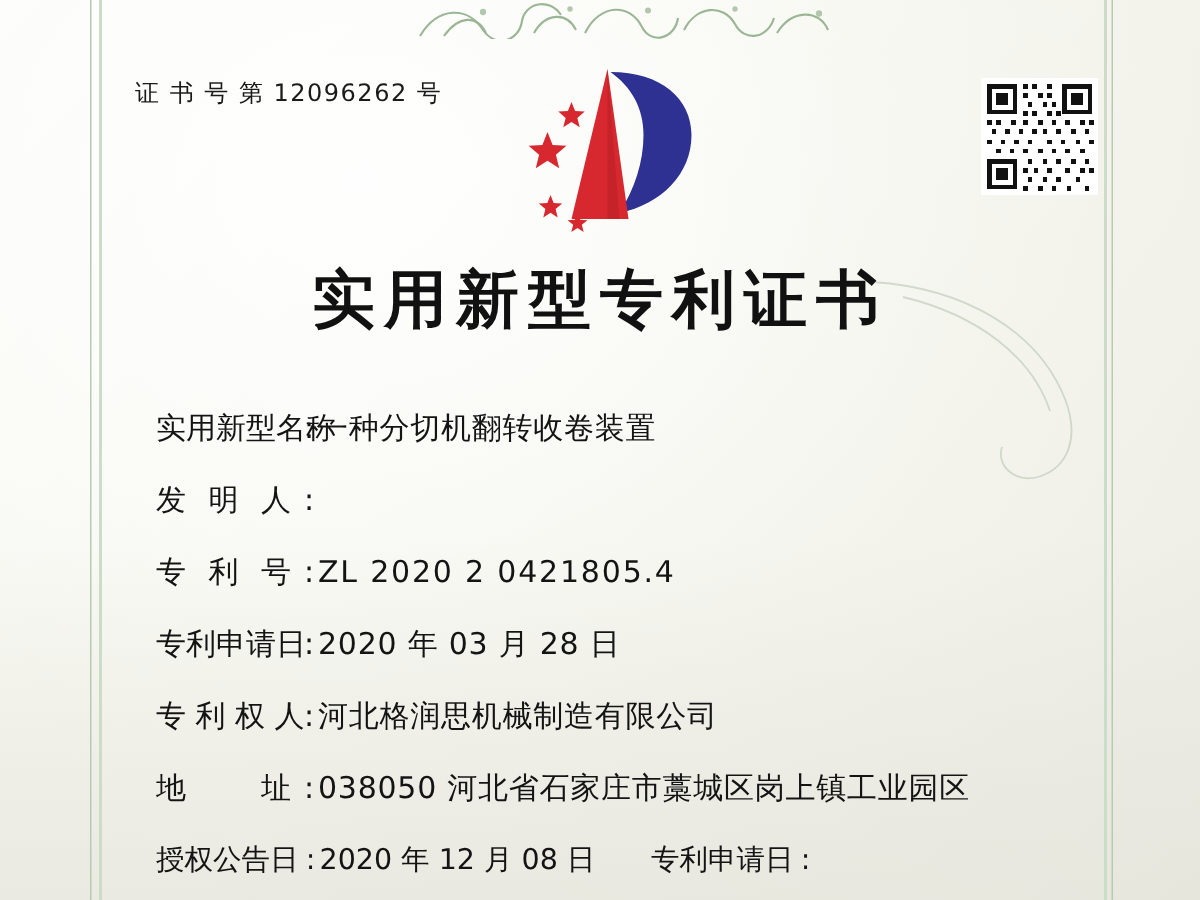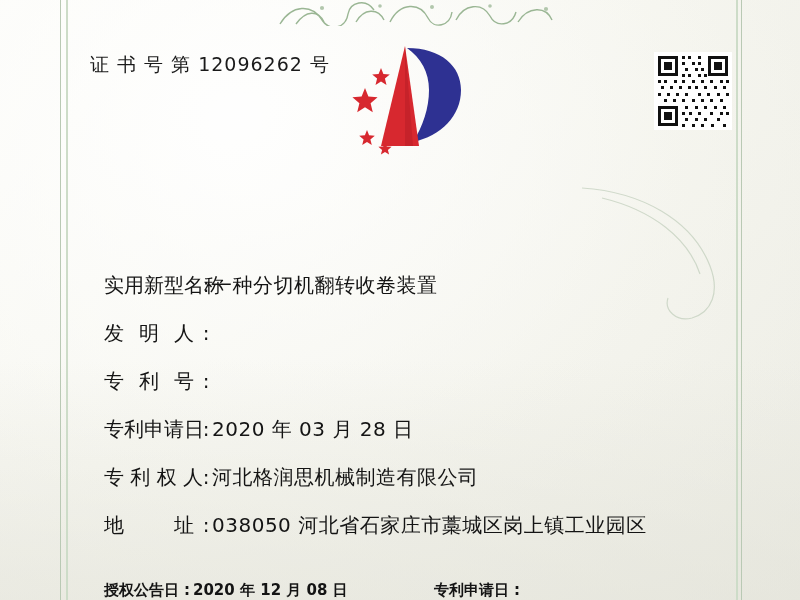--- a/index.html
+++ b/index.html
@@ -97,21 +97,21 @@
     height: 78px;
     background: #ffffff;
   }
   .qr svg { display: block; }
 
   
   .cert-number {
     position: absolute;
     left: 90px;
     top: 52px;
-    font-size: 19px;
+    font-size: 16px;
     color: #1a1a1a;
     letter-spacing: 1px;
     font-family: "DejaVu Sans", sans-serif;
     white-space: nowrap;
   }
 
   
   .main-title {
     position: absolute;
     left: 0;
@@ -161,27 +161,26 @@
     flex: 1 1 auto;
     letter-spacing: 0.5px;
     color: #141414;
   }
   .mono-num {
     font-family: "DejaVu Sans", sans-serif;
     letter-spacing: 1.2px;
   }
   .bottom-row {
     display: flex;
-    align-items: flex-end;
+    align-items: flex-start;
     height: 40px;
-    font-size: 15px;
+    font-size: 19px;
     font-family: "DejaVu Sans", sans-serif;
     color: #141414;
     white-space: nowrap;
-    font-weight: bold;
   }
   .bottom-left {
     flex: 0 0 330px;
     display: flex;
     align-items: baseline;
   }
   .bottom-right {
     display: flex;
     align-items: baseline;
   }
@@ -327,37 +326,39 @@
           <rect x="63" y="66" width="3" height="3"></rect>
         <rect x="28" y="72" width="3" height="3"></rect>
           <rect x="38" y="72" width="3" height="3"></rect>
           <rect x="47" y="72" width="3" height="3"></rect>
           <rect x="57" y="72" width="3" height="3"></rect>
           <rect x="69" y="72" width="3" height="3"></rect>
       </g>
     </svg>
   </div>
 
+  <div class="main-title">实用新型专利证书</div>
 
   <div class="fields">
 
     <div class="field-row">
       <span class="field-label">实用新型名称</span>
       <span class="field-colon">:</span>
       <span class="field-value">一种分切机翻转收卷装置</span>
     </div>
 
     <div class="field-row">
       <span class="field-label"><span class="label-spread-4">发 明 人</span></span>
       <span class="field-colon">:</span>
     </div>
 
     <div class="field-row">
       <span class="field-label"><span class="label-spread-4">专 利 号</span></span>
       <span class="field-colon">:</span>
+      <span class="field-value mono-num">ZL 2020 2 0421805.4</span>
     </div>
 
     <div class="field-row">
       <span class="field-label">专利申请日</span>
       <span class="field-colon">:</span>
       <span class="field-value">2020 年 03 月 28 日</span>
     </div>
 
     <div class="field-row">
       <span class="field-label">专 利 权 人</span>

